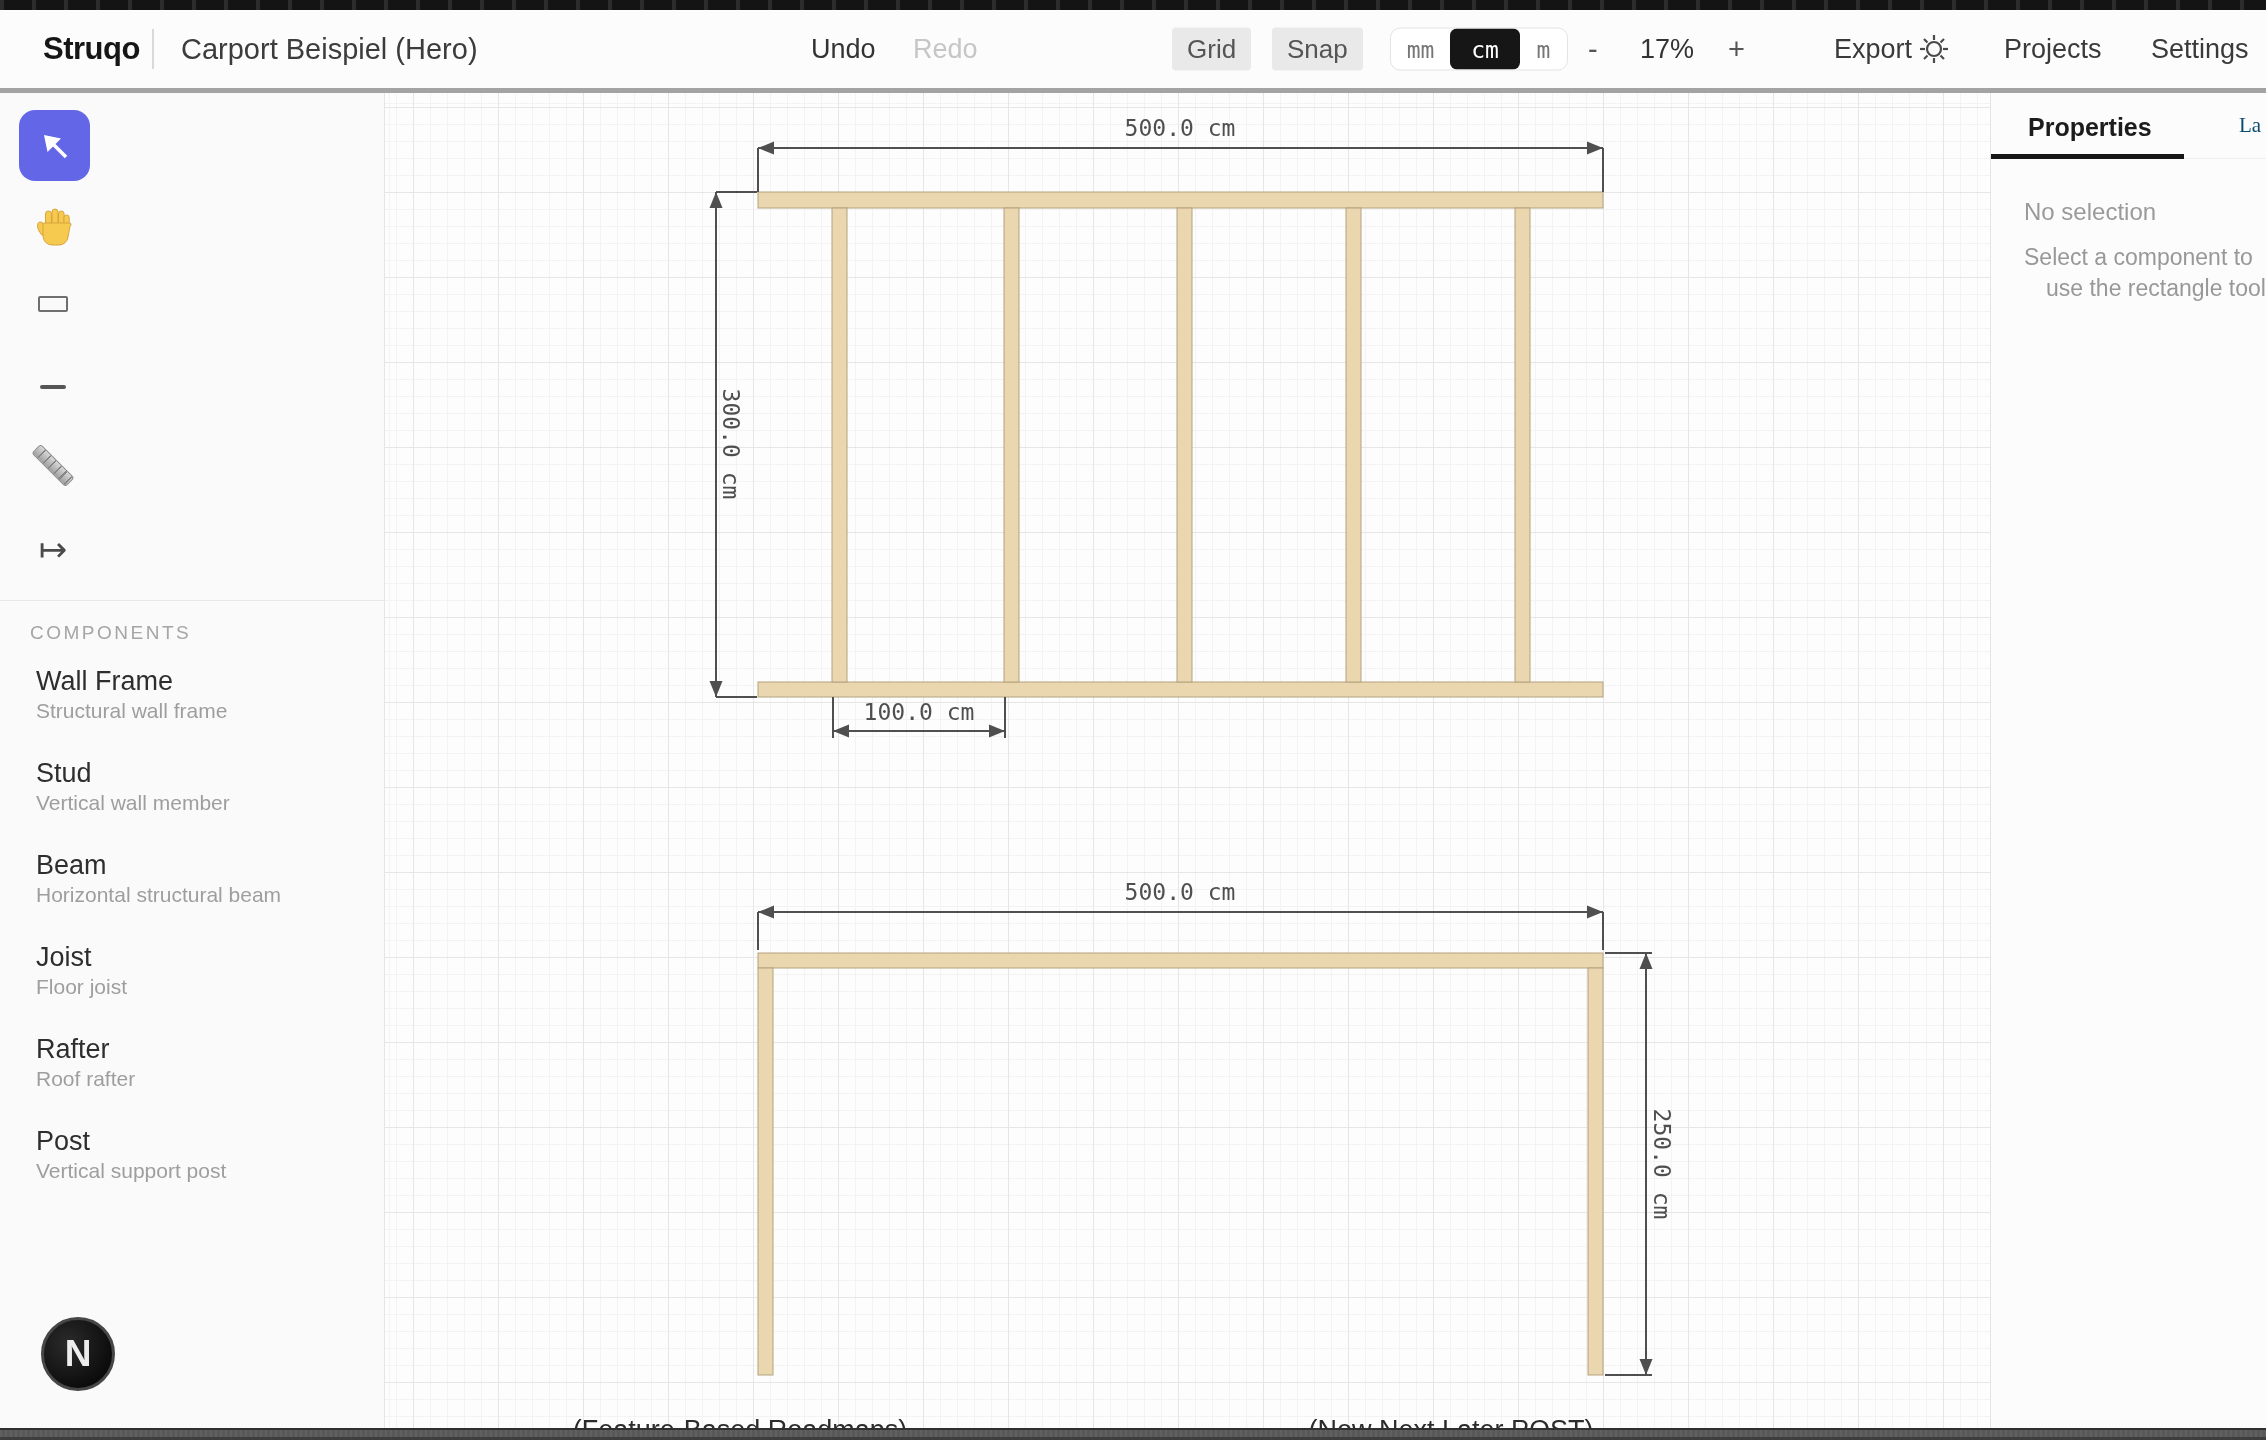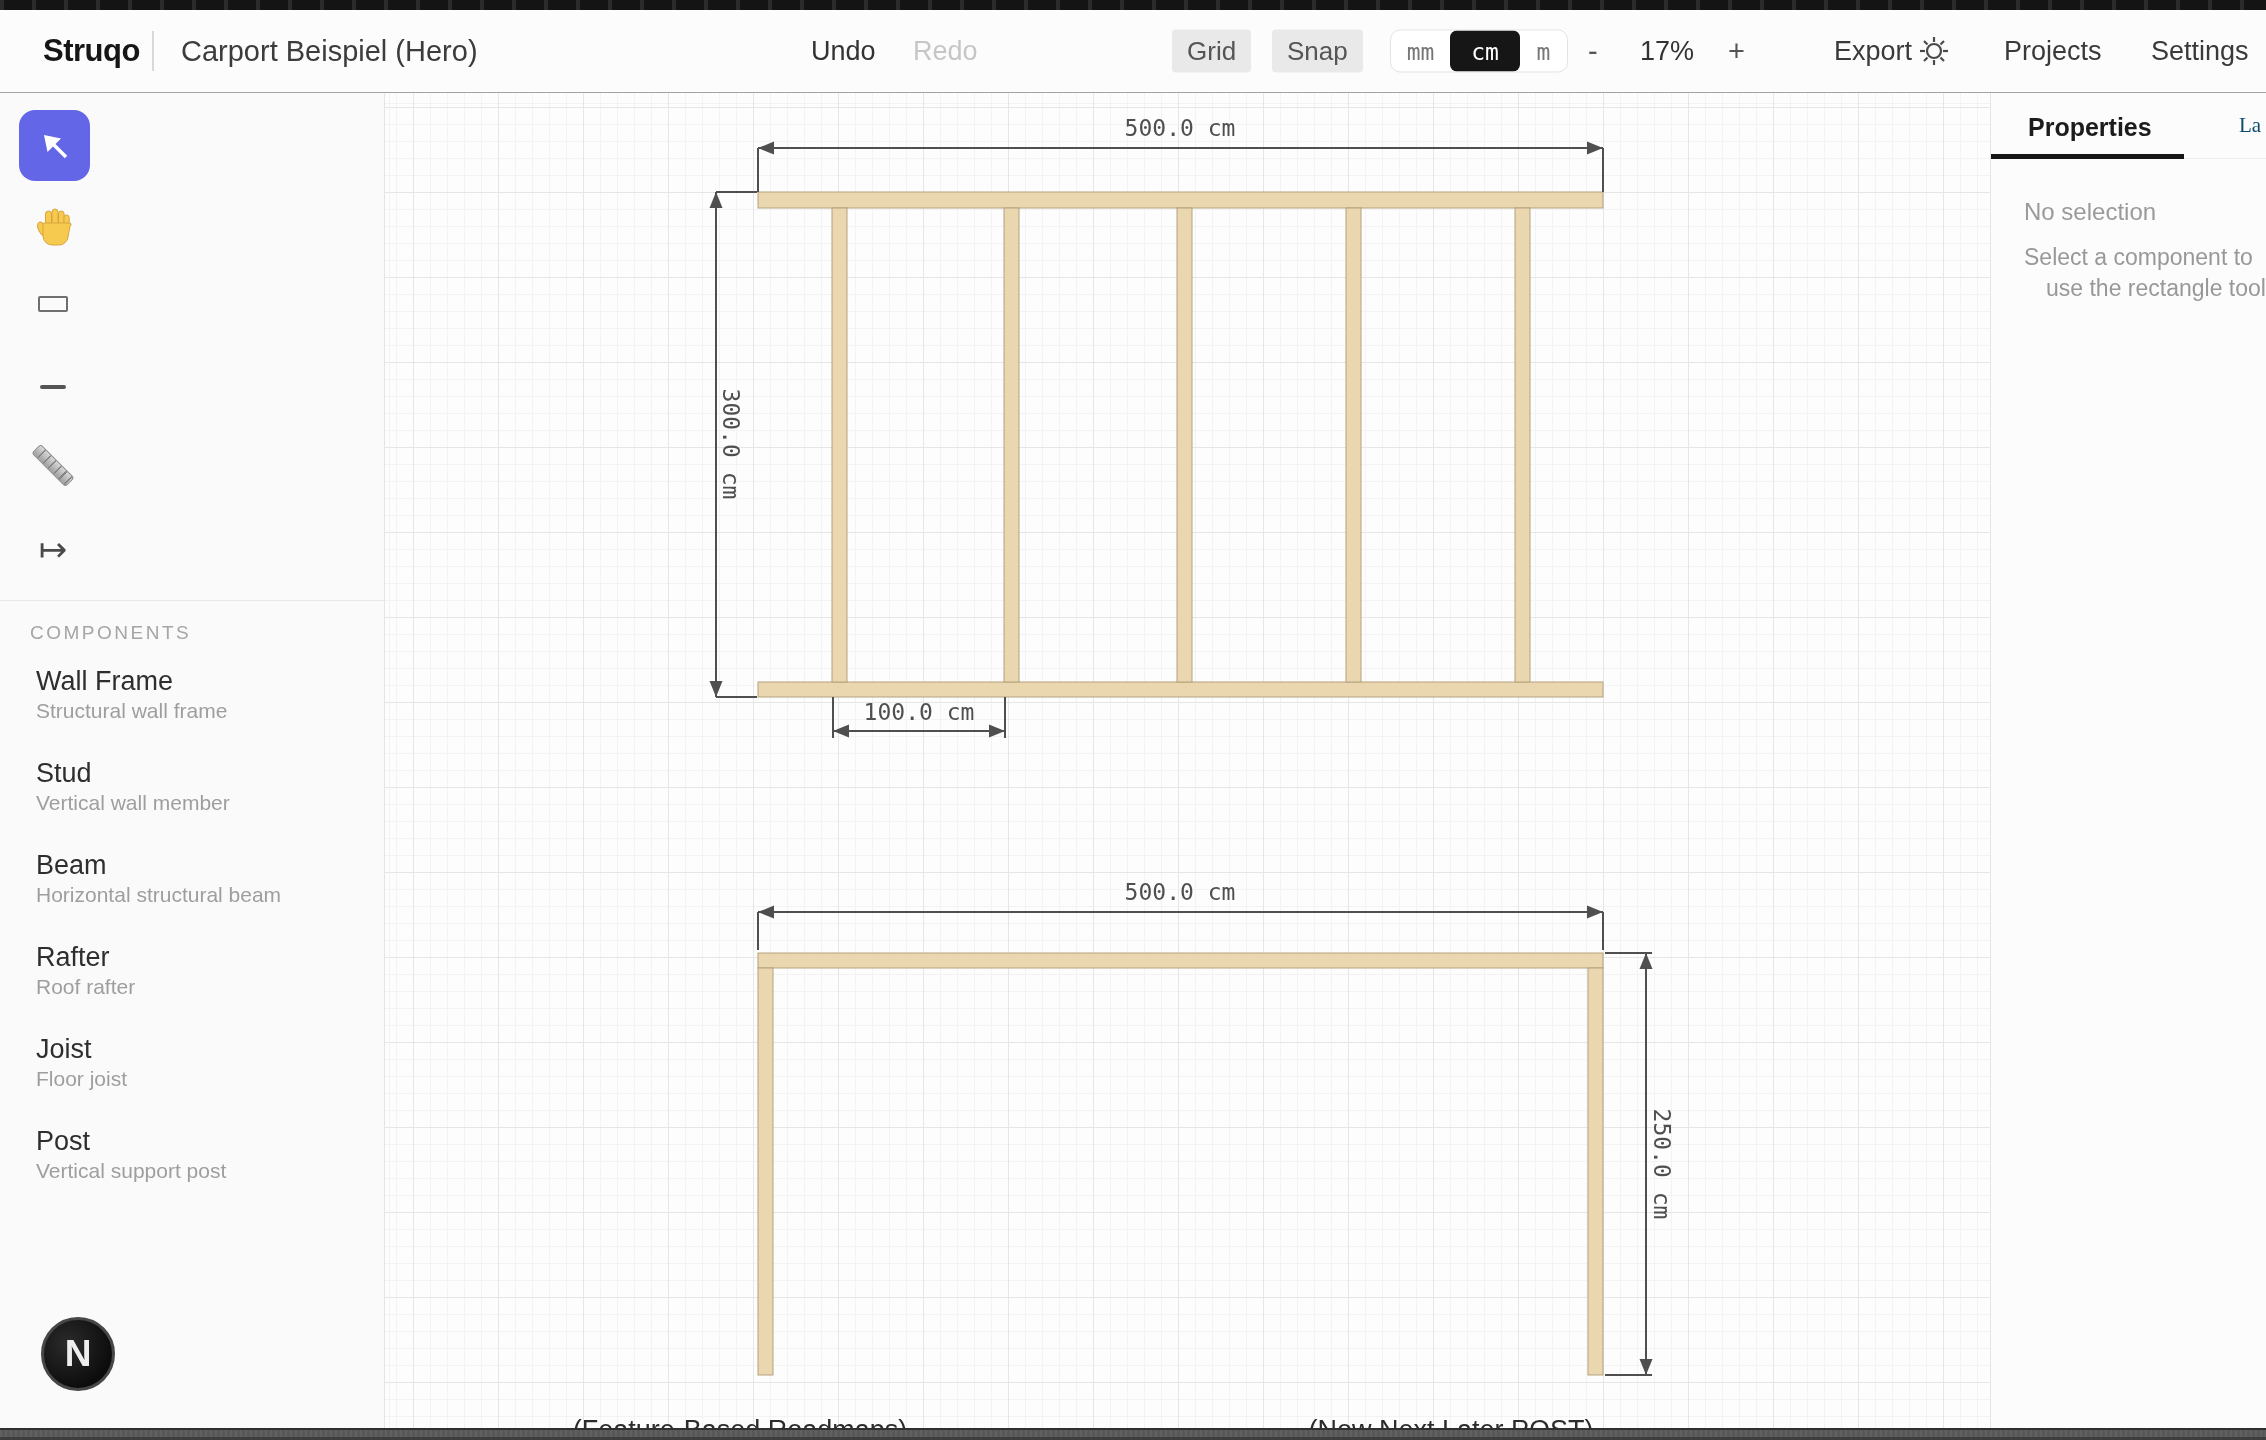--- a/index.html
+++ b/index.html
@@ -9,21 +9,21 @@
 
   
   .top-strip { position:absolute; left:0; top:0; width:100%; height:10px; background:#141414;
     background-image:repeating-linear-gradient(90deg,#2c2c2c 0 4px,transparent 4px 32px); z-index:20; }
   .bottom-strip { position:absolute; left:0; top:1428px; width:100%; height:12px; background:#585858;
     border-top:2px solid #2f2f2f; box-shadow:inset 0 -3px 0 #3e3e3e;
     background-image:repeating-linear-gradient(90deg,rgba(255,255,255,.05) 0 2px,transparent 2px 5px); z-index:20; }
 
   
   .topbar { position:absolute; left:0; top:10px; width:100%; height:83px; background:#fcfcfc;
-    border-bottom:1px solid #a3a3a3; z-index:10; }
+    border-bottom:5px solid #a3a3a3; z-index:10; }
   .topbar > * { position:absolute; top:50%; transform:translateY(-50%); white-space:nowrap; }
   .logo { left:43px; font-size:31px; font-weight:bold; color:#161616; letter-spacing:-0.5px; }
   .tb-divider { left:152px; width:2px; height:40px; background:#d9d9d9; }
   .doc-title { left:181px; font-size:29px; color:#3c3c3c; }
   .undo { left:811px; font-size:27px; color:#333; cursor:default; }
   .redo { left:913px; font-size:27px; color:#c6c6c6; }
   .tb-btn { height:43px; padding:0 15px; background:#e9e9e9; border-radius:4px; display:flex;
     align-items:center; font-size:26px; color:#555; }
   .grid-btn { left:1172px; } .snap-btn { left:1272px; }
   .unit-group { left:1390px; height:43px; display:flex; background:#fff; border:1px solid #e3e3e3;
@@ -165,26 +165,26 @@
       </div>
       <div class="component-item">
         <div class="component-name">Stud</div>
         <div class="component-desc">Vertical wall member</div>
       </div>
       <div class="component-item">
         <div class="component-name">Beam</div>
         <div class="component-desc">Horizontal structural beam</div>
       </div>
       <div class="component-item">
+        <div class="component-name">Joist</div>
+        <div class="component-desc">Floor joist</div>
+      </div>
+      <div class="component-item">
         <div class="component-name">Rafter</div>
         <div class="component-desc">Roof rafter</div>
-      </div>
-      <div class="component-item">
-        <div class="component-name">Joist</div>
-        <div class="component-desc">Floor joist</div>
       </div>
       <div class="component-item">
         <div class="component-name">Post</div>
         <div class="component-desc">Vertical support post</div>
       </div>
     </div>
 
     <div class="avatar">N</div>
   </aside>
 

